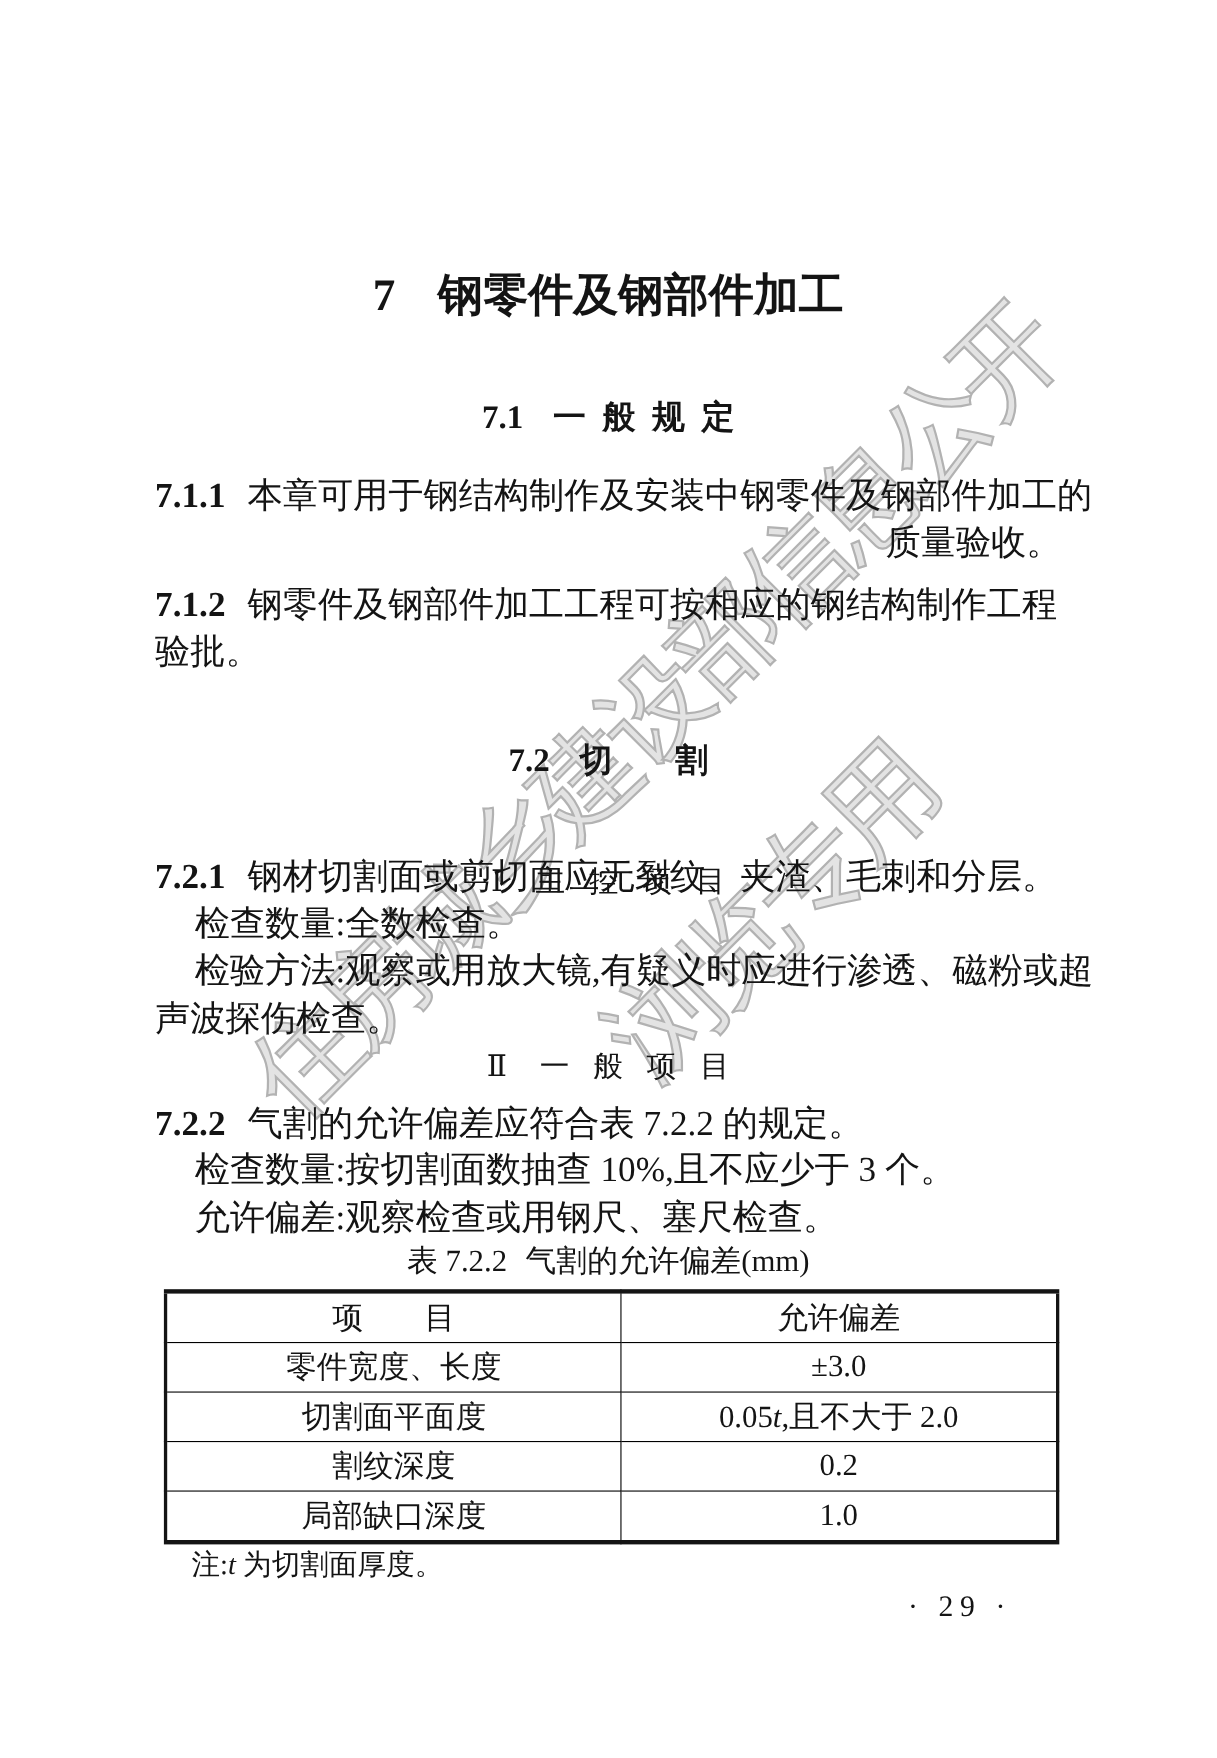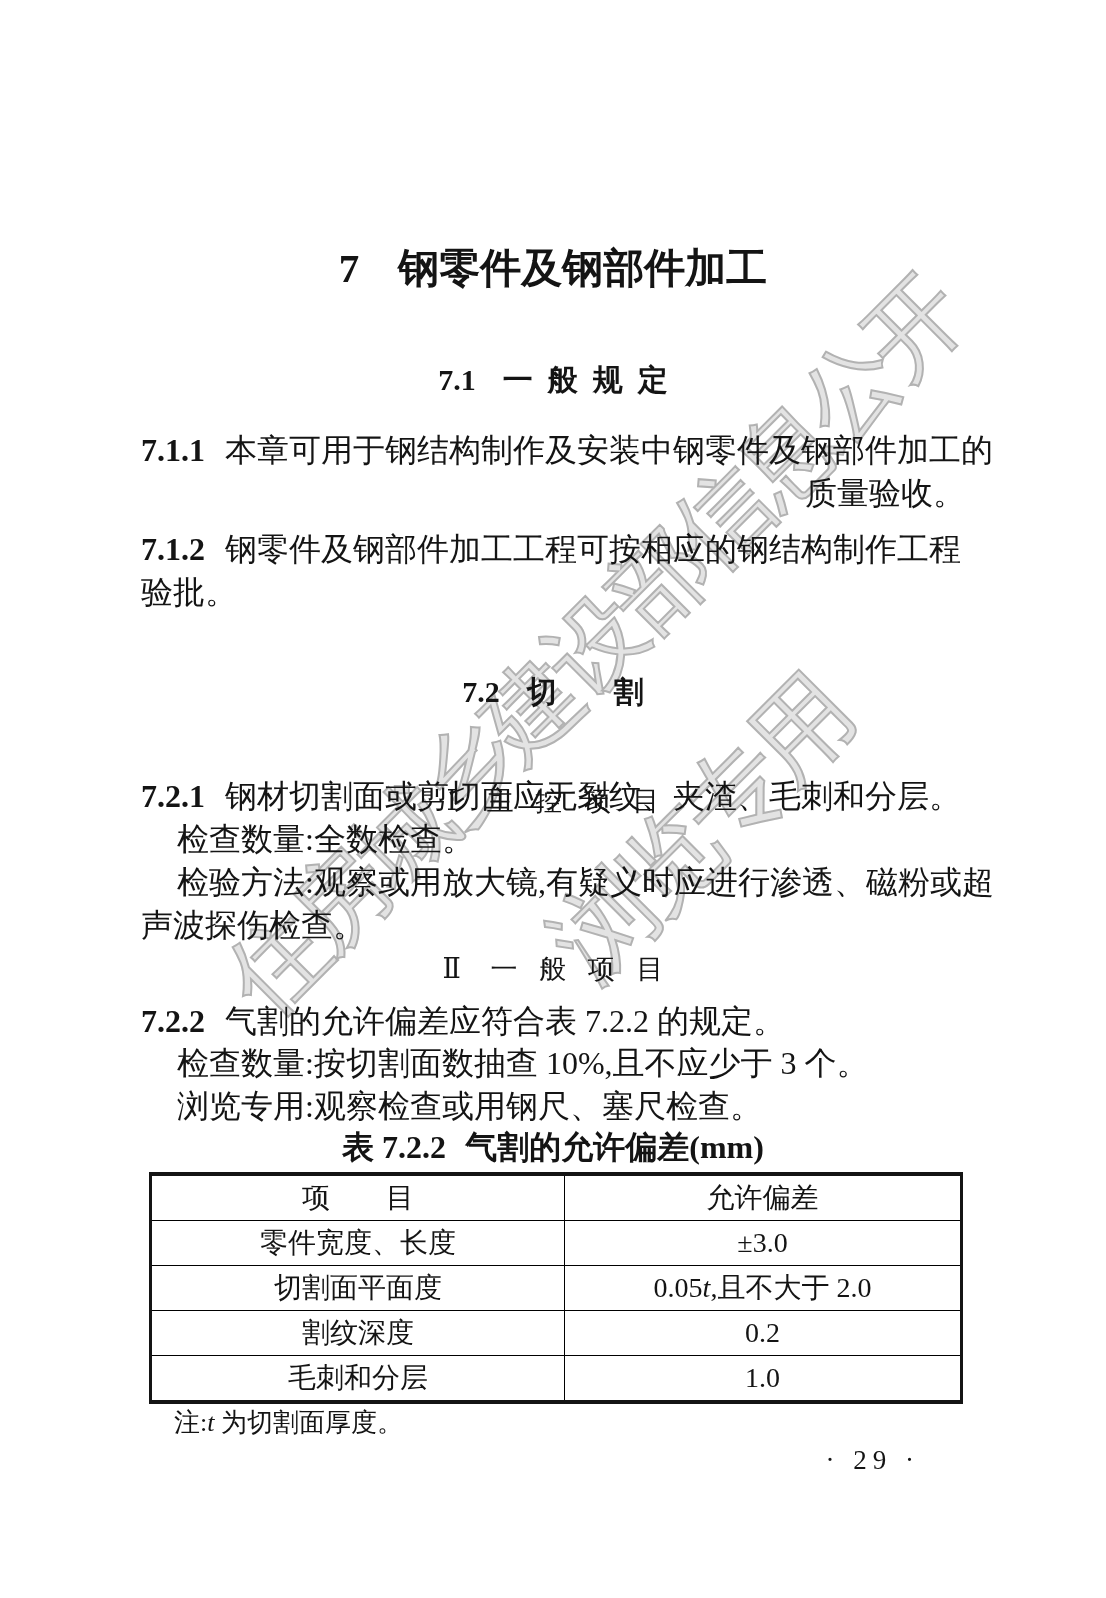--- a/index.html
+++ b/index.html
@@ -53,21 +53,21 @@
   .p721c{top:818px;}
   .p721m{top:861px;}
   .p722{top:1000px;}
   .p722c{top:1042px;}
   .p722m{top:1085px;}
   .tline{white-space:nowrap;}
   .tline.ind{padding-left:36px;}
   .clause .b{font-weight:bold;margin-right:20px;}
   .i{font-style:italic;}
   
-  .tbl-caption{top:1130px;font-size:32px;font-weight:bold;line-height:34px;}
+  .tbl-caption{top:1130px;font-size:28px;font-weight:normal;line-height:34px;}
   .tbl-caption .lbl{margin-right:0.6em;}
   
   .tbl-wrap{position:absolute;left:149px;top:1172px;width:814px;}
   table.tol{
     border-collapse:collapse;
     width:100%;
     table-layout:fixed;
     font-size:28px;
   }
   table.tol th,table.tol td{
@@ -137,21 +137,21 @@
       <span class="numeral">Ⅱ</span><span class="t">一般项目</span>
     </div>
 
     <div class="block clause p722">
         <div class="tline"><span class="b">7.2.2</span><span>气割的允许偏差应符合表 7.2.2 的规定。</span></div>
       </div>
     <div class="block clause p722c">
         <div class="tline ind"><span>检查数量:按切割面数抽查 10%,且不应少于 3 个。</span></div>
       </div>
     <div class="block clause p722m">
-        <div class="tline ind"><span>浏览专用:观察检查或用钢尺、塞尺检查。</span></div>
+        <div class="tline ind"><span>允许偏差:观察检查或用钢尺、塞尺检查。</span></div>
       </div>
 
     <div class="block center tbl-caption">
       <span class="lbl">表 7.2.2</span><span>气割的允许偏差(mm)</span>
     </div>
 
     <div class="tbl-wrap">
       <table class="tol">
         <thead>
           <tr>
@@ -166,21 +166,21 @@
             </tr>
             <tr>
               <td>切割面平面度</td>
               <td><span>0.05</span><span class="i">t</span><span>,且不大于 2.0</span></td>
             </tr>
             <tr>
               <td>割纹深度</td>
               <td><span>0.2</span></td>
             </tr>
             <tr>
-              <td>毛刺和分层</td>
+              <td>局部缺口深度</td>
               <td><span>1.0</span></td>
             </tr>
           </tbody>
       </table>
     </div>
 
     <div class="note"><span>注:</span><span class="i">t</span><span> 为切割面厚度。</span></div>
 
     <div class="pageno">· 29 ·</div>
 

